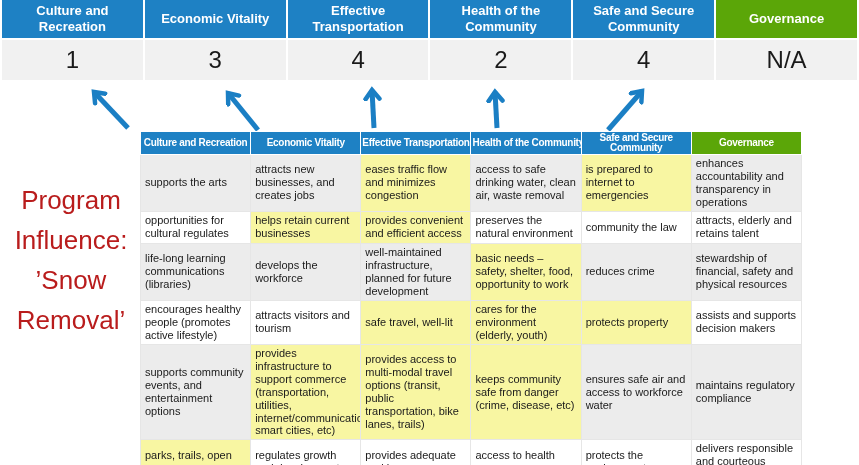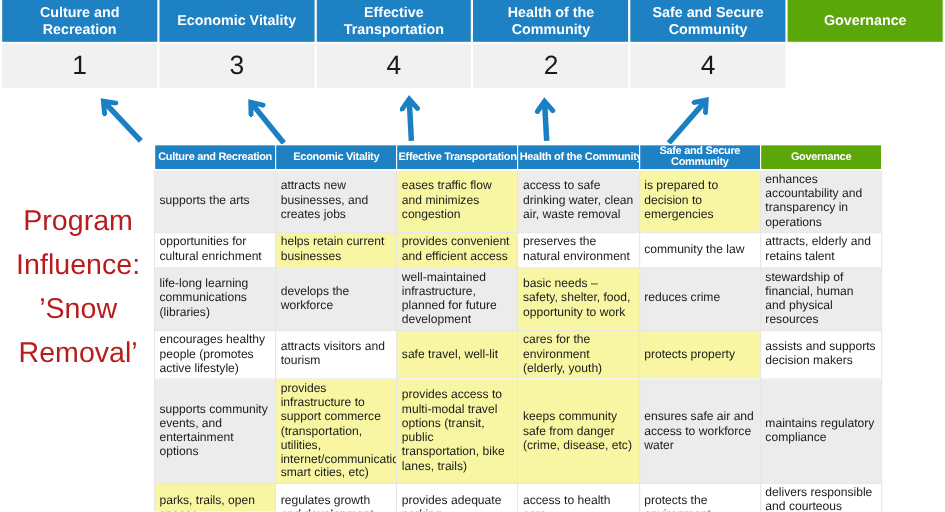--- a/index.html
+++ b/index.html
@@ -62,20 +62,21 @@
     <div class="bhead">Health of the Community</div>
     <div class="bhead">Safe and Secure Community</div>
     <div class="bhead green">Governance</div>
   </div>
   <div class="banner-row scores">
     <div class="bscore">1</div>
     <div class="bscore">3</div>
     <div class="bscore">4</div>
     <div class="bscore">2</div>
     <div class="bscore">4</div>
+    <div class="bscore">N/A</div>
   </div>
 </div>
 
 <svg class="arrows" viewBox="0 0 859 50" xmlns="http://www.w3.org/2000/svg">
   <defs>
     <marker id="ah" markerUnits="userSpaceOnUse" markerWidth="20" markerHeight="20" refX="11" refY="9" orient="auto">
       <path d="M2,2 L11,9 L2,16" fill="none" stroke="#1B7FC4" stroke-width="4.5" stroke-linecap="round"></path>
     </marker>
   </defs>
   <g>
@@ -99,38 +100,38 @@
       <th class="wrap">Safe and Secure Community</th>
       <th class="green">Governance</th>
     </tr>
   </thead>
   <tbody>
     <tr class="trh1">
       <td>supports the arts</td>
       <td>attracts new businesses, and creates jobs</td>
       <td class="hl">eases traffic flow and minimizes congestion</td>
       <td>access to safe drinking water, clean air, waste removal</td>
-      <td class="hl">is prepared to decision to emergencies</td>
+      <td class="hl">is prepared to internet to emergencies</td>
       <td>enhances accountability and transparency in operations</td>
     </tr>
     <tr class="trh2">
-      <td>opportunities for cultural enrichment</td>
+      <td>opportunities for cultural regulates</td>
       <td class="hl">helps retain current businesses</td>
       <td class="hl">provides convenient and efficient access</td>
       <td>preserves the natural environment</td>
       <td>community the law</td>
       <td>attracts, elderly and retains talent</td>
     </tr>
     <tr class="trh3">
       <td>life-long learning communications (libraries)</td>
       <td>develops the workforce</td>
       <td>well-maintained infrastructure, planned for future development</td>
       <td class="hl">basic needs – safety, shelter, food, opportunity to work</td>
       <td>reduces crime</td>
-      <td>stewardship of financial, human and physical resources</td>
+      <td>stewardship of financial, safety and physical resources</td>
     </tr>
     <tr class="trh4">
       <td>encourages healthy people (promotes active lifestyle)</td>
       <td>attracts visitors and tourism</td>
       <td class="hl">safe travel, well-lit</td>
       <td class="hl">cares for the environment (elderly, youth)</td>
       <td class="hl">protects property</td>
       <td>assists and supports decision makers</td>
     </tr>
     <tr class="trh5">

